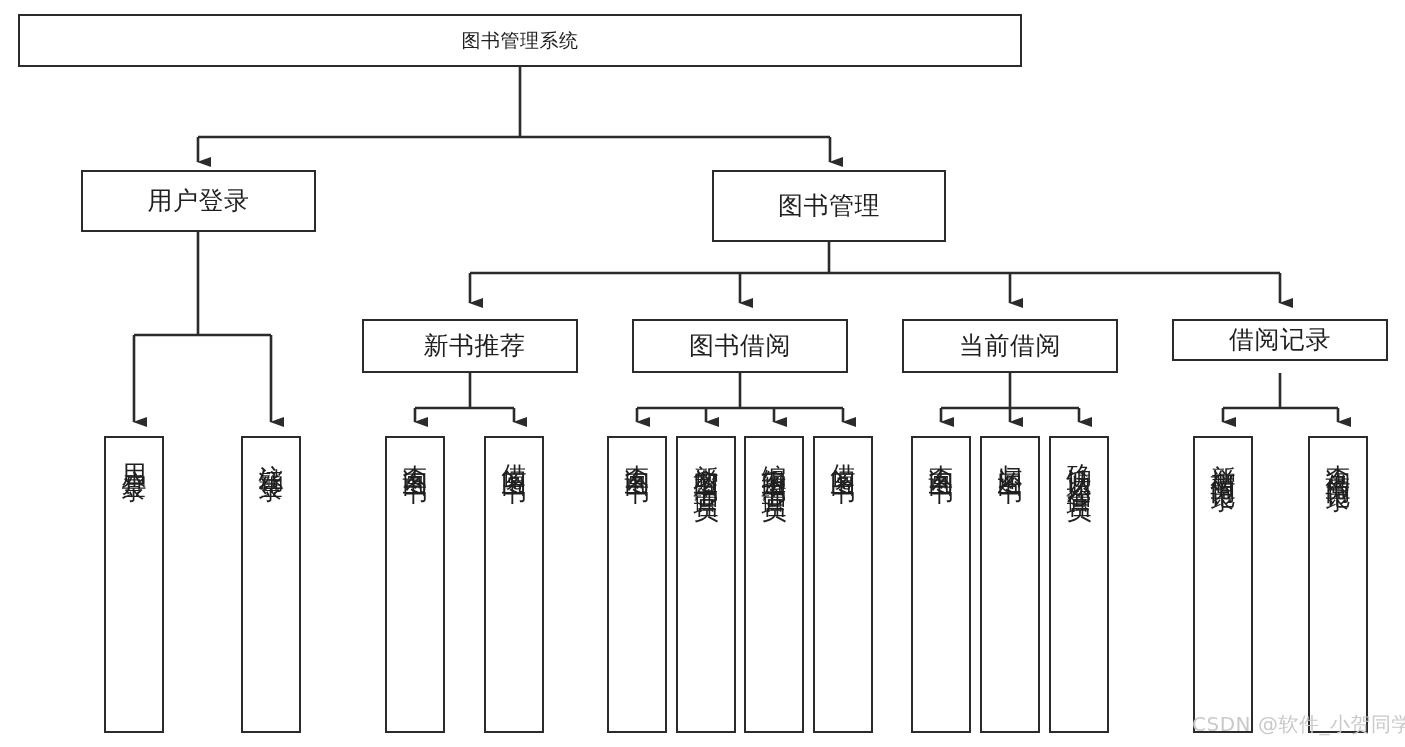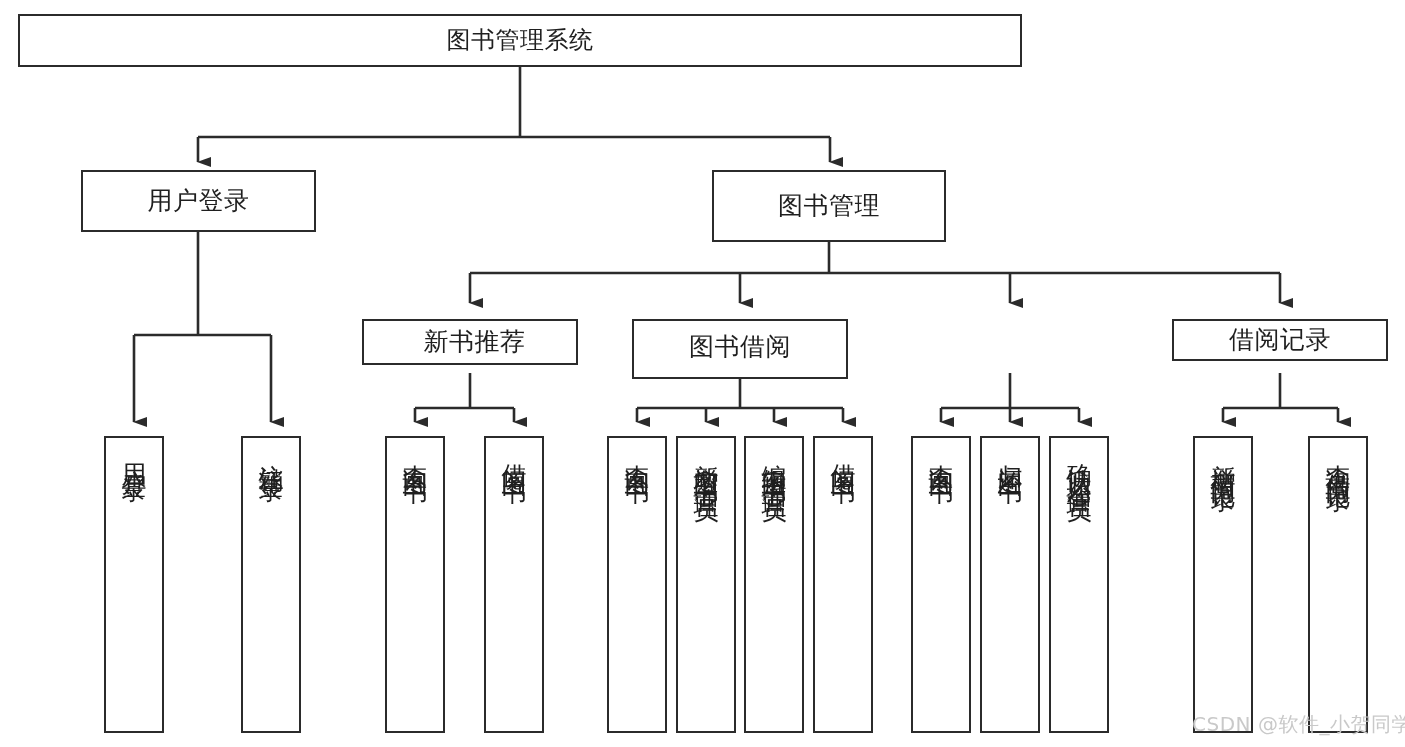--- a/index.html
+++ b/index.html
@@ -41,21 +41,21 @@
     line-height: 1.18;
     text-align: center;
     white-space: pre;
   }
   
   .node-h .node-label {
     font-size: 25px;
     letter-spacing: 0.5px;
   }
   .node-root .node-label {
-    font-size: 24px;
+    font-size: 19px;
   }
   
   .node-v {
     align-items: flex-start;
     justify-content: center;
     padding-top: 6px;
   }
   .node-v .node-label {
     writing-mode: vertical-rl;
     text-orientation: upright;
@@ -148,25 +148,28 @@
     <span class="node-label">图书管理系统</span>
   </div>
 
   <div class="node-box node-h" style="left:81px; top:170px; width:235px; height:62px;">
     <span class="node-label">用户登录</span>
   </div>
   <div class="node-box node-h" style="left:712px; top:170px; width:234px; height:72px;">
     <span class="node-label">图书管理</span>
   </div>
 
-  <div class="node-box node-h" style="left:362px; top:319px; width:216px; height:46px;padding-left:9px;">
+  <div class="node-box node-h" style="left:362px; top:319px; width:216px; height:54px;padding-left:9px;">
     <span class="node-label">新书推荐</span>
   </div>
-  <div class="node-box node-h" style="left:632px; top:319px; width:216px; height:60px;font-family:Liberation Mono, monospace;">
+  <div class="node-box node-h" style="left:632px; top:319px; width:216px; height:54px;">
     <span class="node-label">图书借阅</span>
+  </div>
+  <div class="node-box node-h" style="left:902px; top:319px; width:216px; height:54px;">
+    <span class="node-label">当前借阅</span>
   </div>
   <div class="node-box node-h" style="left:1172px; top:319px; width:216px; height:42px;">
     <span class="node-label">借阅记录</span>
   </div>
 
   <div class="node-box node-v" style="left:104px; top:436px; width:60px; height:297px;">
     <span class="node-label">用户登录</span>
   </div>
   <div class="node-box node-v" style="left:241px; top:436px; width:60px; height:297px;">
     <span class="node-label">注销登录</span>

